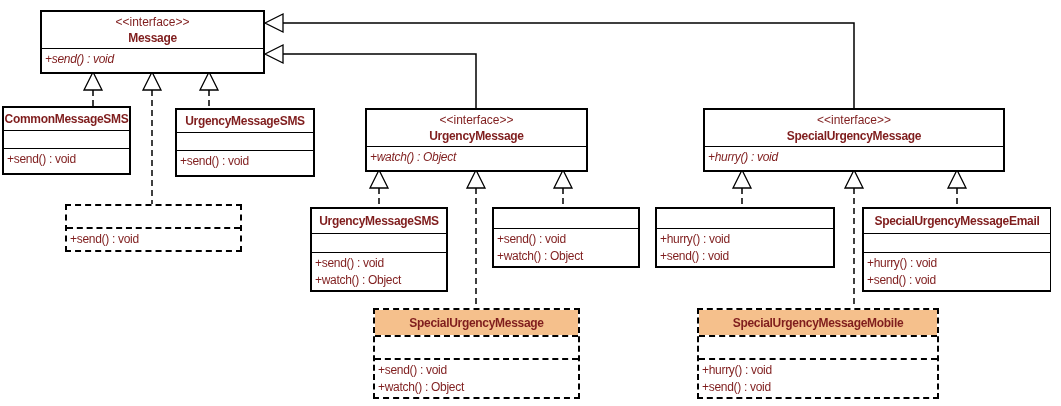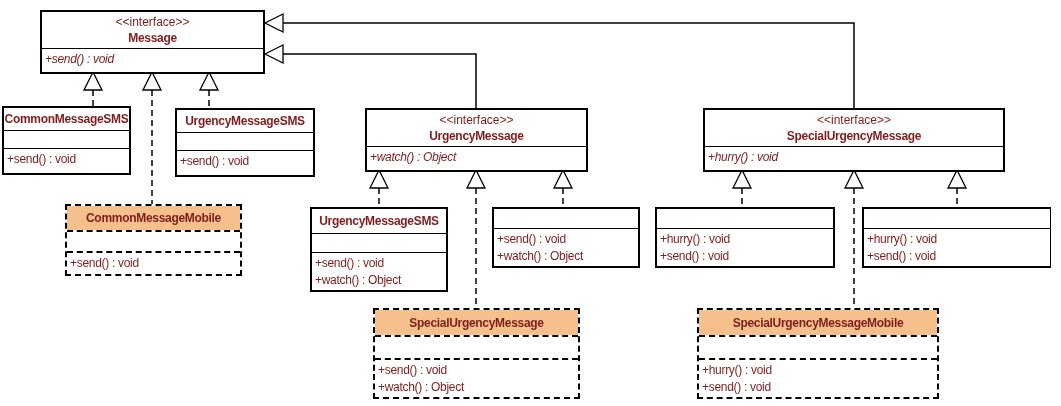--- a/index.html
+++ b/index.html
@@ -108,23 +108,20 @@
     <div class="comp titlecomp" style="height:22px">
       <div class="cname">UrgencyMessageSMS</div>
     </div>
     <div class="comp" style="height:18px"></div>
     <div class="comp opscomp" style="height:25px">
       <div class="op">+send() : void</div>
     </div>
   </div>
 
   <div class="ubox dashed" style="left:65px;top:204px;width:177px">
-    <div class="comp titlecomp hl" style="height:24px">
-      <div class="cname">CommonMessageMobile</div>
-    </div>
     <div class="comp" style="height:21px"></div>
     <div class="comp opscomp" style="height:23px">
       <div class="op">+send() : void</div>
     </div>
   </div>
 
   <div class="ubox" style="left:365px;top:108px;width:223px">
     <div class="comp titlecomp" style="height:36px">
       <div class="stereo">&lt;&lt;interface&gt;&gt;</div>
       <div class="cname">UrgencyMessage</div>
@@ -165,20 +162,23 @@
 
   <div class="ubox" style="left:655px;top:207px;width:180px">
     <div class="comp" style="height:19px"></div>
     <div class="comp opscomp" style="height:38px">
       <div class="op">+hurry() : void</div>
       <div class="op">+send() : void</div>
     </div>
   </div>
 
   <div class="ubox" style="left:862px;top:207px;width:190px">
+    <div class="comp titlecomp" style="height:24px">
+      <div class="cname">SpecialUrgencyMessageEmail</div>
+    </div>
     <div class="comp" style="height:19px"></div>
     <div class="comp opscomp" style="height:38px">
       <div class="op">+hurry() : void</div>
       <div class="op">+send() : void</div>
     </div>
   </div>
 
   <div class="ubox dashed" style="left:373px;top:308px;width:207px">
     <div class="comp titlecomp hl" style="height:25px">
       <div class="cname">SpecialUrgencyMessage</div>

